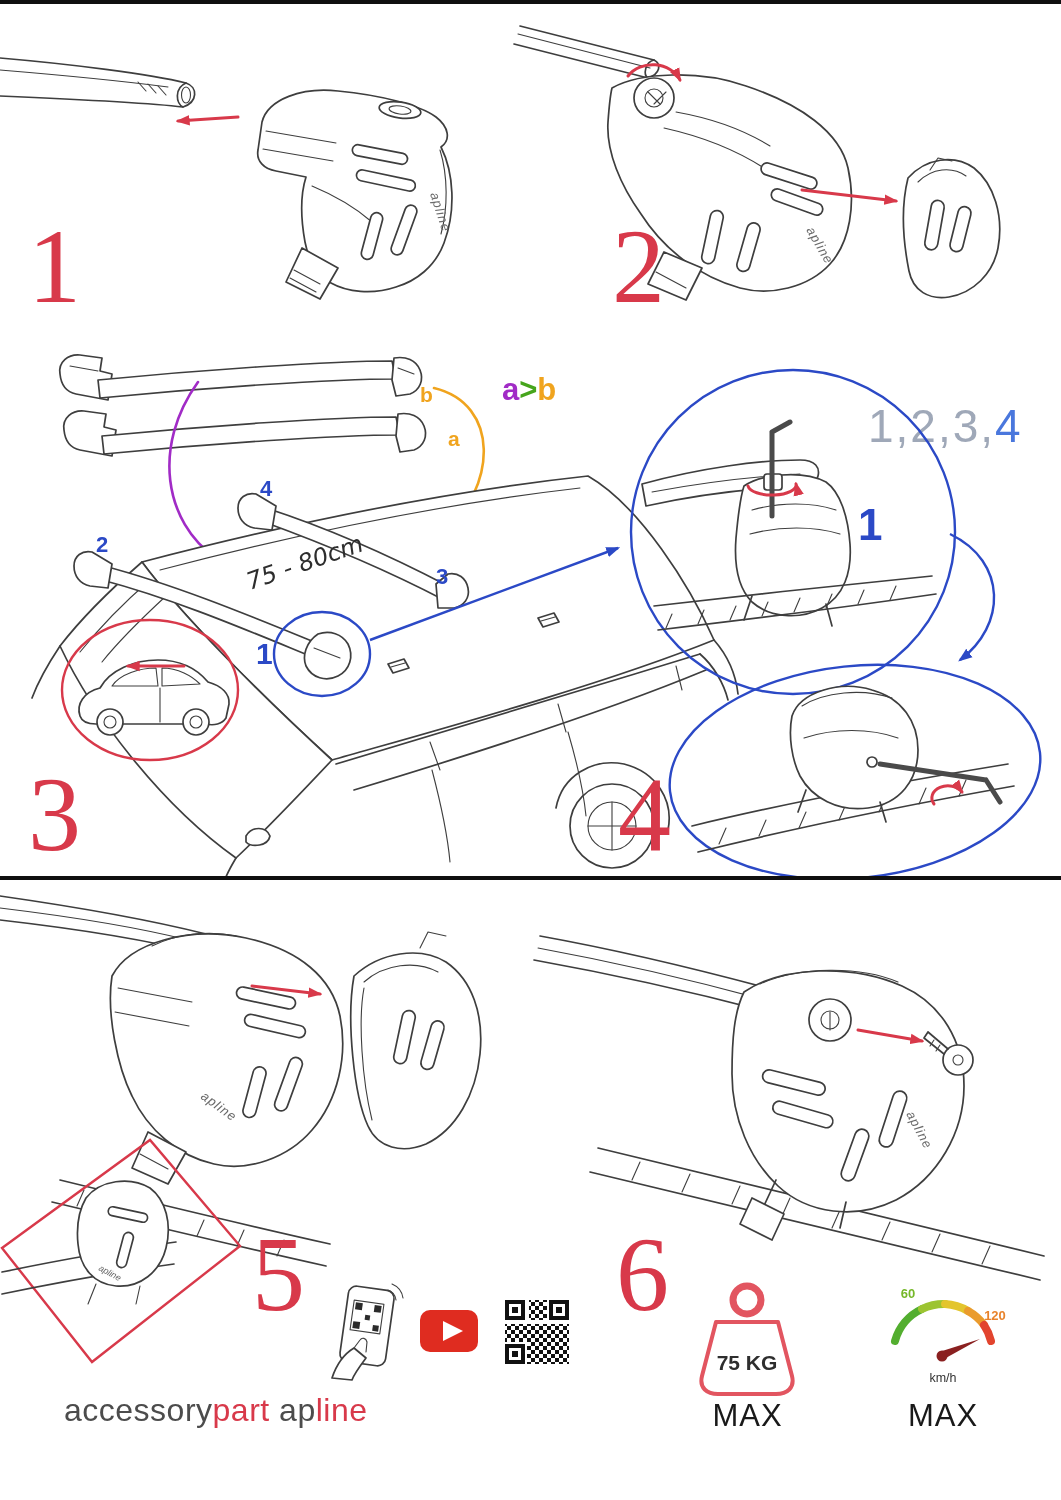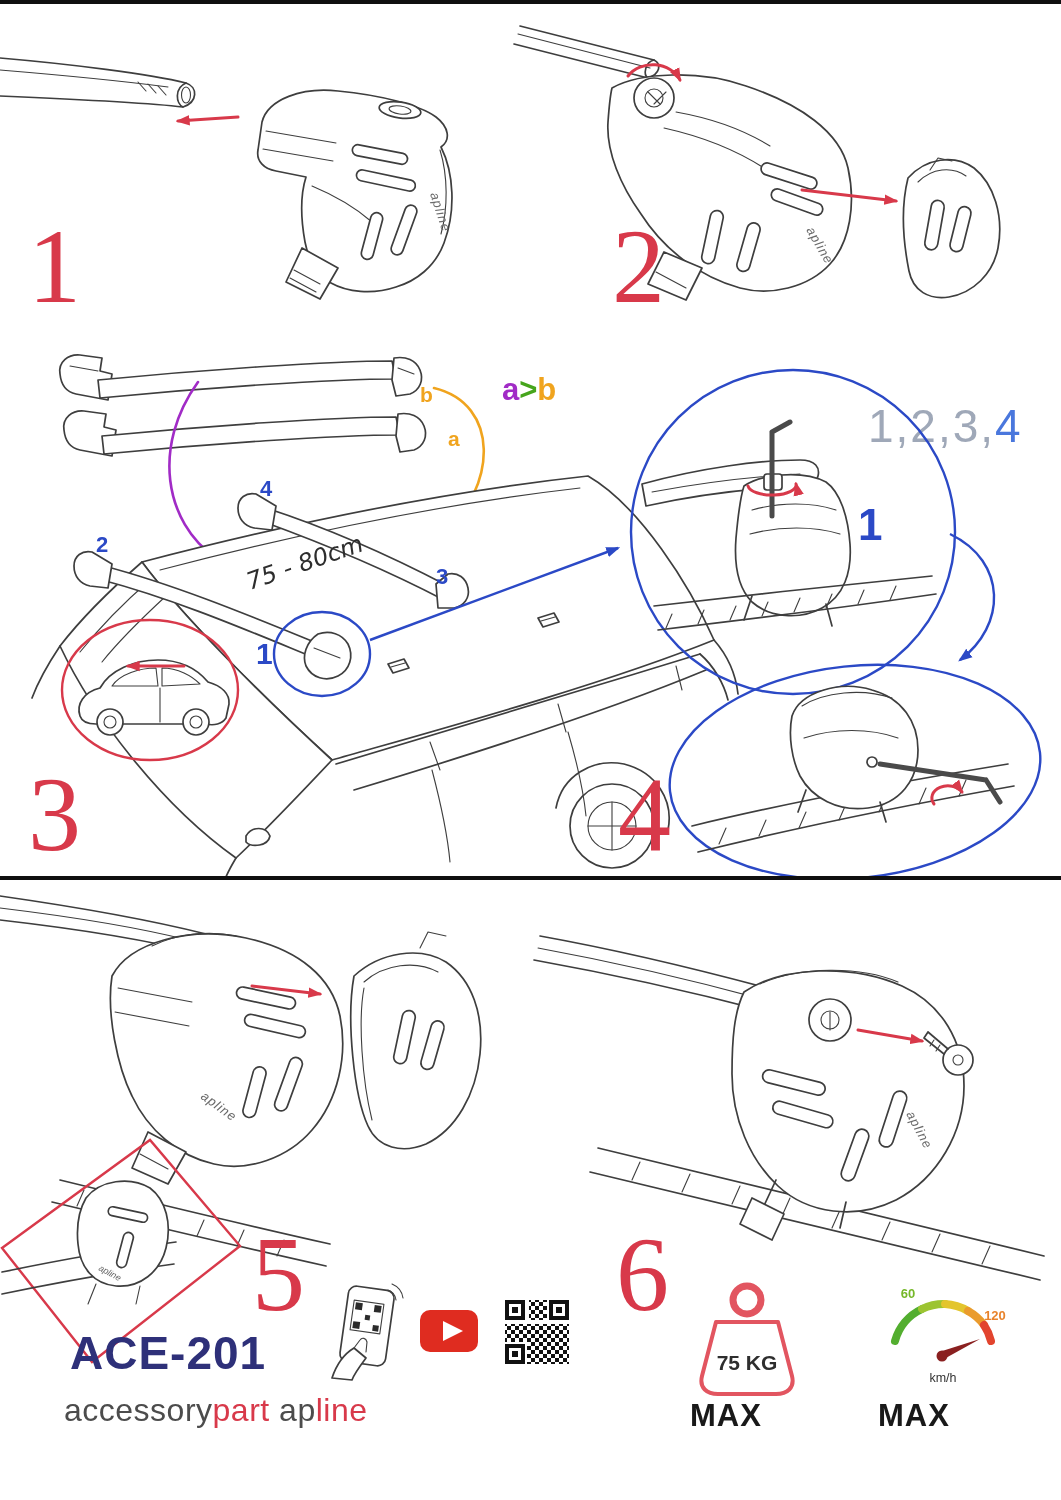--- a/index.html
+++ b/index.html
@@ -24,21 +24,21 @@
   .seq{font-family:"Liberation Sans",sans-serif;font-size:46px;letter-spacing:2px}
   .seq-gray{fill:#9fa8b8}
   .seq-blue{fill:#4a77dd}
   .measure{font-family:"DejaVu Sans",sans-serif;font-style:italic;font-size:24px;fill:#2d2d2d}
   .foot-logo{font-family:"Liberation Sans",sans-serif;font-style:italic;font-size:13px;fill:#6a6a6a;letter-spacing:1px}
   .foot-logo-sm{font-family:"Liberation Sans",sans-serif;font-style:italic;font-size:9px;fill:#6a6a6a}
   .model{font-size:46px;font-weight:600;letter-spacing:1px;color:#2e3079}
   .brand{font-size:32px;letter-spacing:.5px}
   .brand .g{color:#4c4c4c}
   .brand .r{color:#d8394a}
-  .maxlbl{font-size:31px;font-weight:700;letter-spacing:1px;color:#191919;}
+  .maxlbl{font-size:31px;font-weight:400;letter-spacing:1px;color:#191919;text-align:center}
   .icon-txt{font-family:"Liberation Sans",sans-serif}
 </style>
 </head>
 <body>
 
 <div class="page">
 
   <svg class="abs" width="0" height="0">
     <defs>
       <marker id="arr-red" viewBox="0 0 12 9" refX="10" refY="4.5" markerWidth="14" markerHeight="12" orient="auto" markerUnits="userSpaceOnUse">
@@ -281,21 +281,20 @@
     <path class="red-stroke" d="M858,150 L922,161" marker-end="url(#arr-red)"></path>
     <g>
       <circle class="lnf" cx="958" cy="180" r="15"></circle>
         <circle class="ln thin" cx="958" cy="180" r="5"></circle>
       <path class="ln" d="M948,169 L928,152 M944,174 L924,158 M928,152 L924,158"></path>
       <path class="ln thin" d="M934,160 l-4,6 M940,165 l-4,6"></path>
     </g>
     <text class="num-red" x="616" y="430">6</text>
   </svg>
 
-  <div class="abs model" style="left:70px;top:1326px">ACE-201</div>
   <div class="abs brand" style="left:64px;top:1392px"><span class="g">accessory</span><span class="r">part</span><span class="g">&nbsp;</span><span class="g">ap</span><span class="r">line</span></div>
 
   <svg class="abs" style="left:322px;top:1282px" width="84" height="100" viewBox="0 0 84 100">
     <rect class="lnf" x="22" y="6" width="46" height="76" rx="8" transform="rotate(8 45 44)"></rect>
     <rect class="ln thin" x="30" y="20" width="30" height="30" transform="rotate(8 45 35)"></rect>
     <g fill="#2b2b2b" transform="rotate(8 45 35)">
       <rect x="32" y="22" width="7" height="7"></rect>
         <rect x="51" y="22" width="7" height="7"></rect>
       <rect x="32" y="41" width="7" height="7"></rect>
         <rect x="43" y="33" width="5" height="5"></rect>

